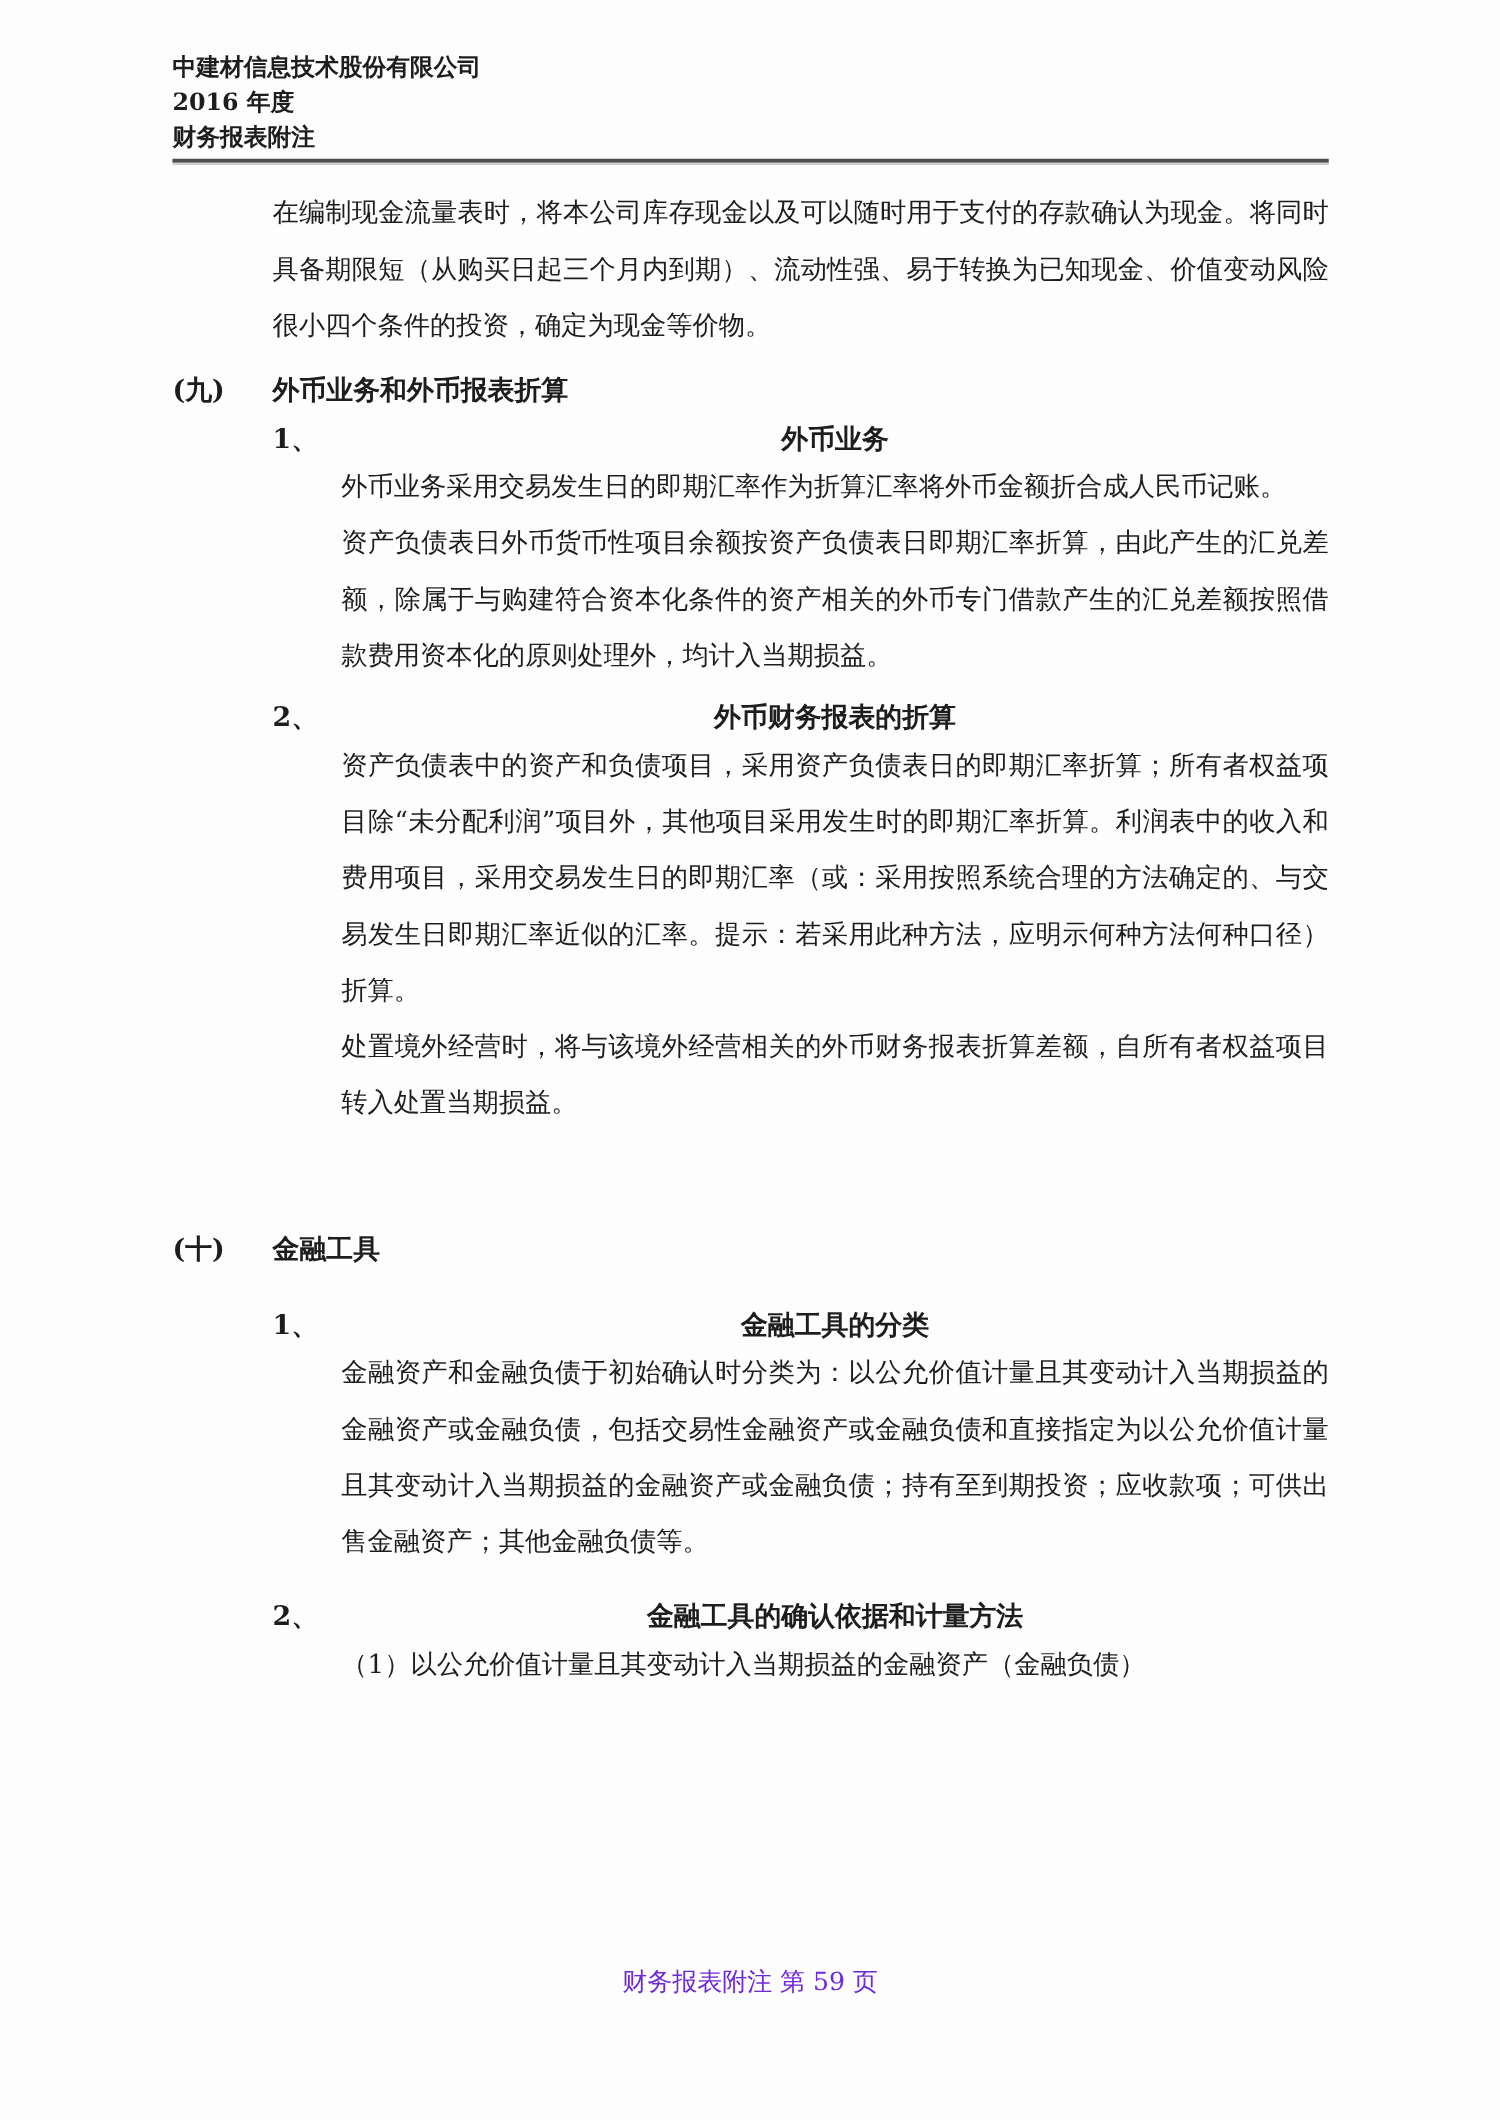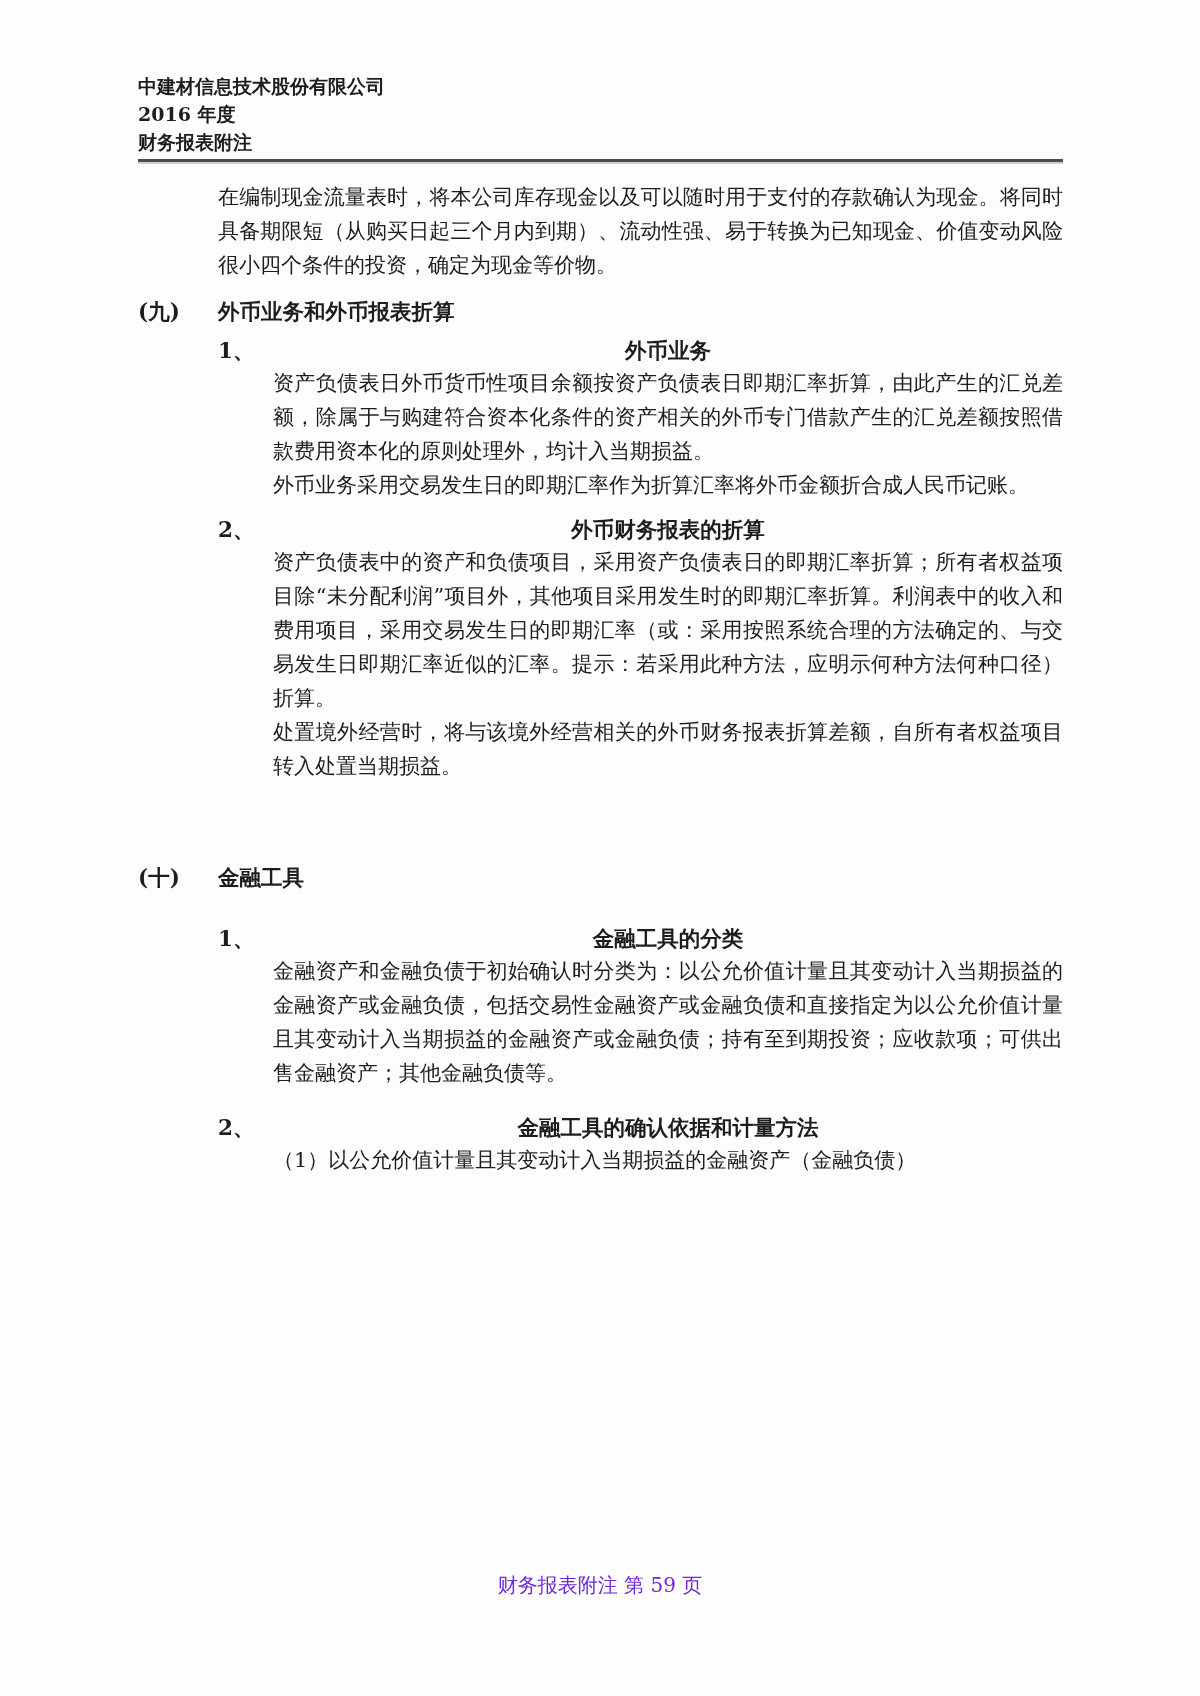--- a/index.html
+++ b/index.html
@@ -7,26 +7,26 @@
   .page {
     position: relative;
     width: 1200px;
     height: 1696px;
     margin: 0 auto;
     background: #fdfdfd;
     color: #1d1d1d;
     font-family: "DejaVu Serif", "Liberation Serif", serif;
     overflow: hidden;
   }
-  .doc-header { padding-top: 72px; margin: 0 137px 0 138px; }
+  .doc-header { padding-top: 40px; margin: 0 137px 0 138px; }
   .header-line { font-size: 19px; line-height: 28px; font-weight: bold; white-space: nowrap; }
   .header-rule { height: 3px; background: #4c4c4c; margin-top: 3px; box-shadow: 0 2px 0 #cfcfcf; }
 
   .doc-content { margin: 0 137px 0 138px; font-size: 21px; }
-  .para { line-height: 34px; text-align: justify; margin: 0; }
+  .para { line-height: 45px; text-align: justify; margin: 0; }
   .lvl1 { margin-left: 80px; }
   .lvl2 { margin-left: 135px; }
 
   .sec-head { display: flex; line-height: 30px; font-weight: bold; font-size: 21.5px; }
   .sec-label { flex: 0 0 80px; }
   .sec-title { flex: 1; }
 
   .item-head { display: flex; margin-left: 80px; line-height: 30px; font-weight: bold; font-size: 21.5px; }
   .item-num { flex: 0 0 55px; }
   .item-title { flex: 1; text-align: center; }
@@ -68,22 +68,22 @@
 
     <div class="sec-head mt-sec9">
       <span class="sec-label">(九)</span>
       <span class="sec-title">外币业务和外币报表折算</span>
     </div>
 
     <div class="item-head mt-s9i1">
       <span class="item-num">1、</span>
       <span class="item-title">外币业务</span>
     </div>
+    <p class="para lvl2">外币业务采用交易发生日的即期汇率作为折算汇率将外币金额折合成人民币记账。</p>
     <p class="para lvl2">资产负债表日外币货币性项目余额按资产负债表日即期汇率折算，由此产生的汇兑差额，除属于与购建符合资本化条件的资产相关的外币专门借款产生的汇兑差额按照借款费用资本化的原则处理外，均计入当期损益。</p>
-    <p class="para lvl2">外币业务采用交易发生日的即期汇率作为折算汇率将外币金额折合成人民币记账。</p>
 
     <div class="item-head mt-s9i2">
       <span class="item-num">2、</span>
       <span class="item-title">外币财务报表的折算</span>
     </div>
     <p class="para lvl2">资产负债表中的资产和负债项目，采用资产负债表日的即期汇率折算；所有者权益项目除“未分配利润”项目外，其他项目采用发生时的即期汇率折算。利润表中的收入和费用项目，采用交易发生日的即期汇率（或：采用按照系统合理的方法确定的、与交易发生日即期汇率近似的汇率。提示：若采用此种方法，应明示何种方法何种口径）折算。</p>
     <p class="para lvl2">处置境外经营时，将与该境外经营相关的外币财务报表折算差额，自所有者权益项目转入处置当期损益。</p>
 
     <div class="sec-head mt-sec10">
       <span class="sec-label">(十)</span>

